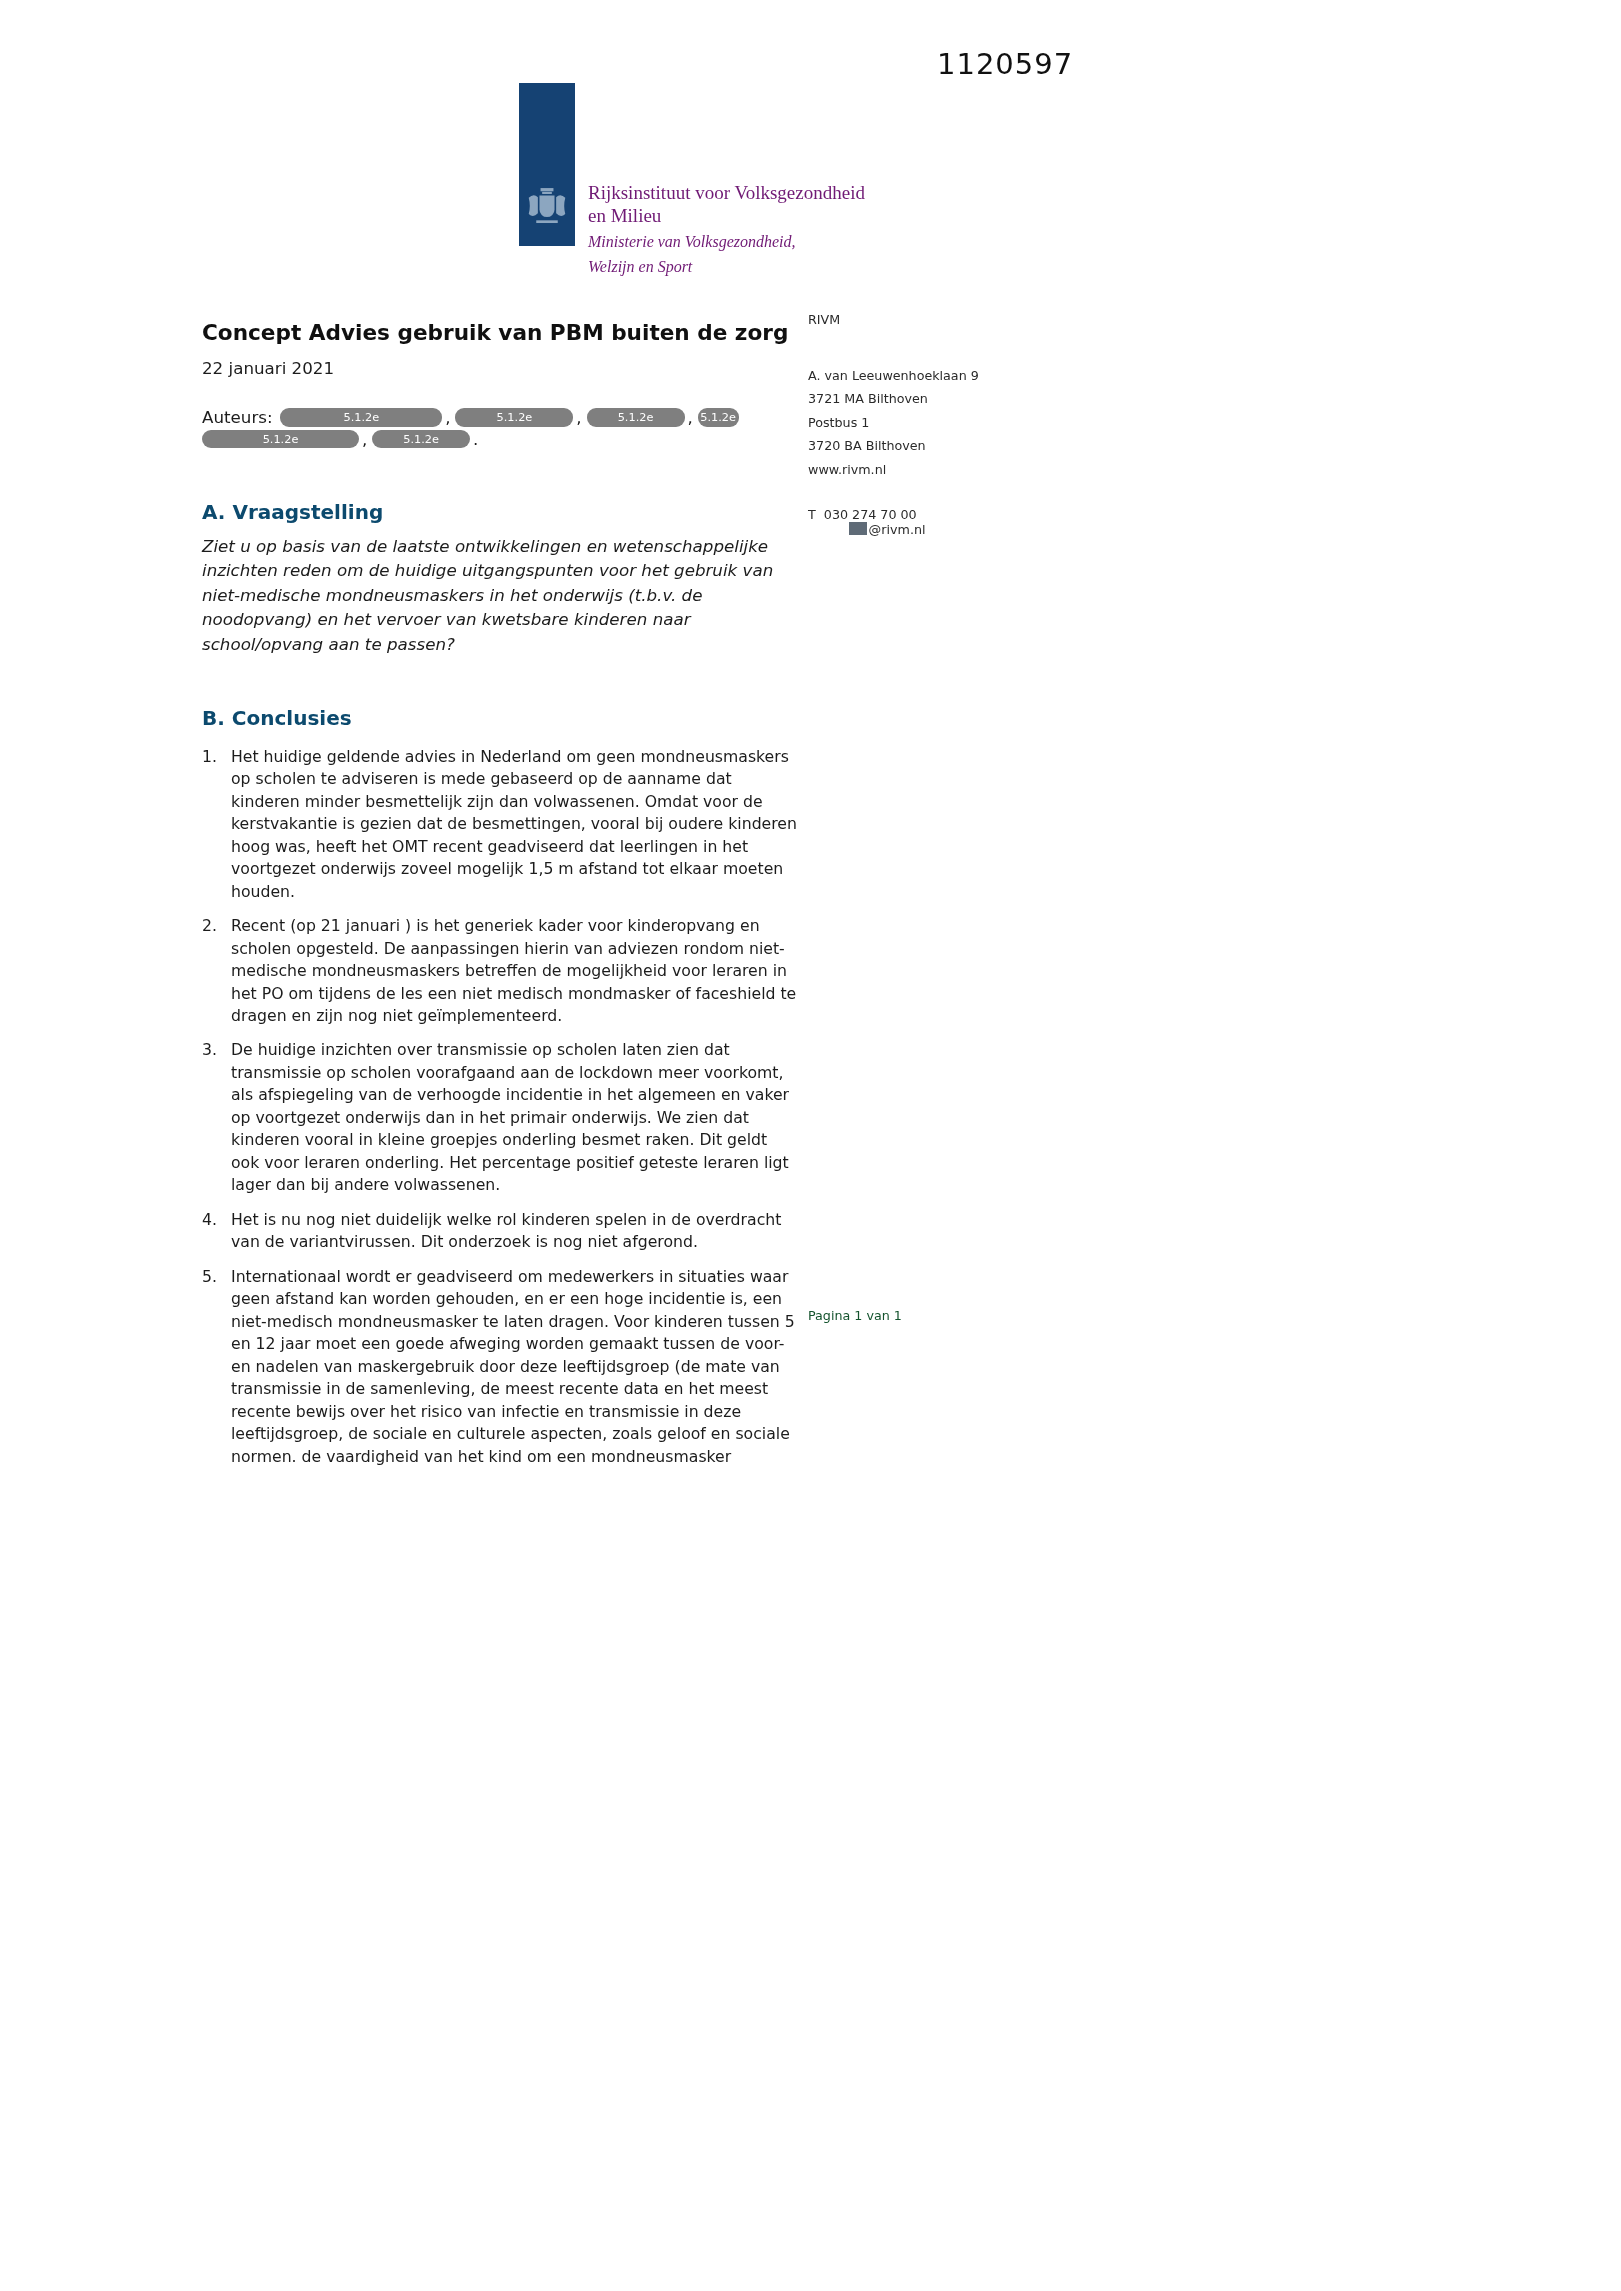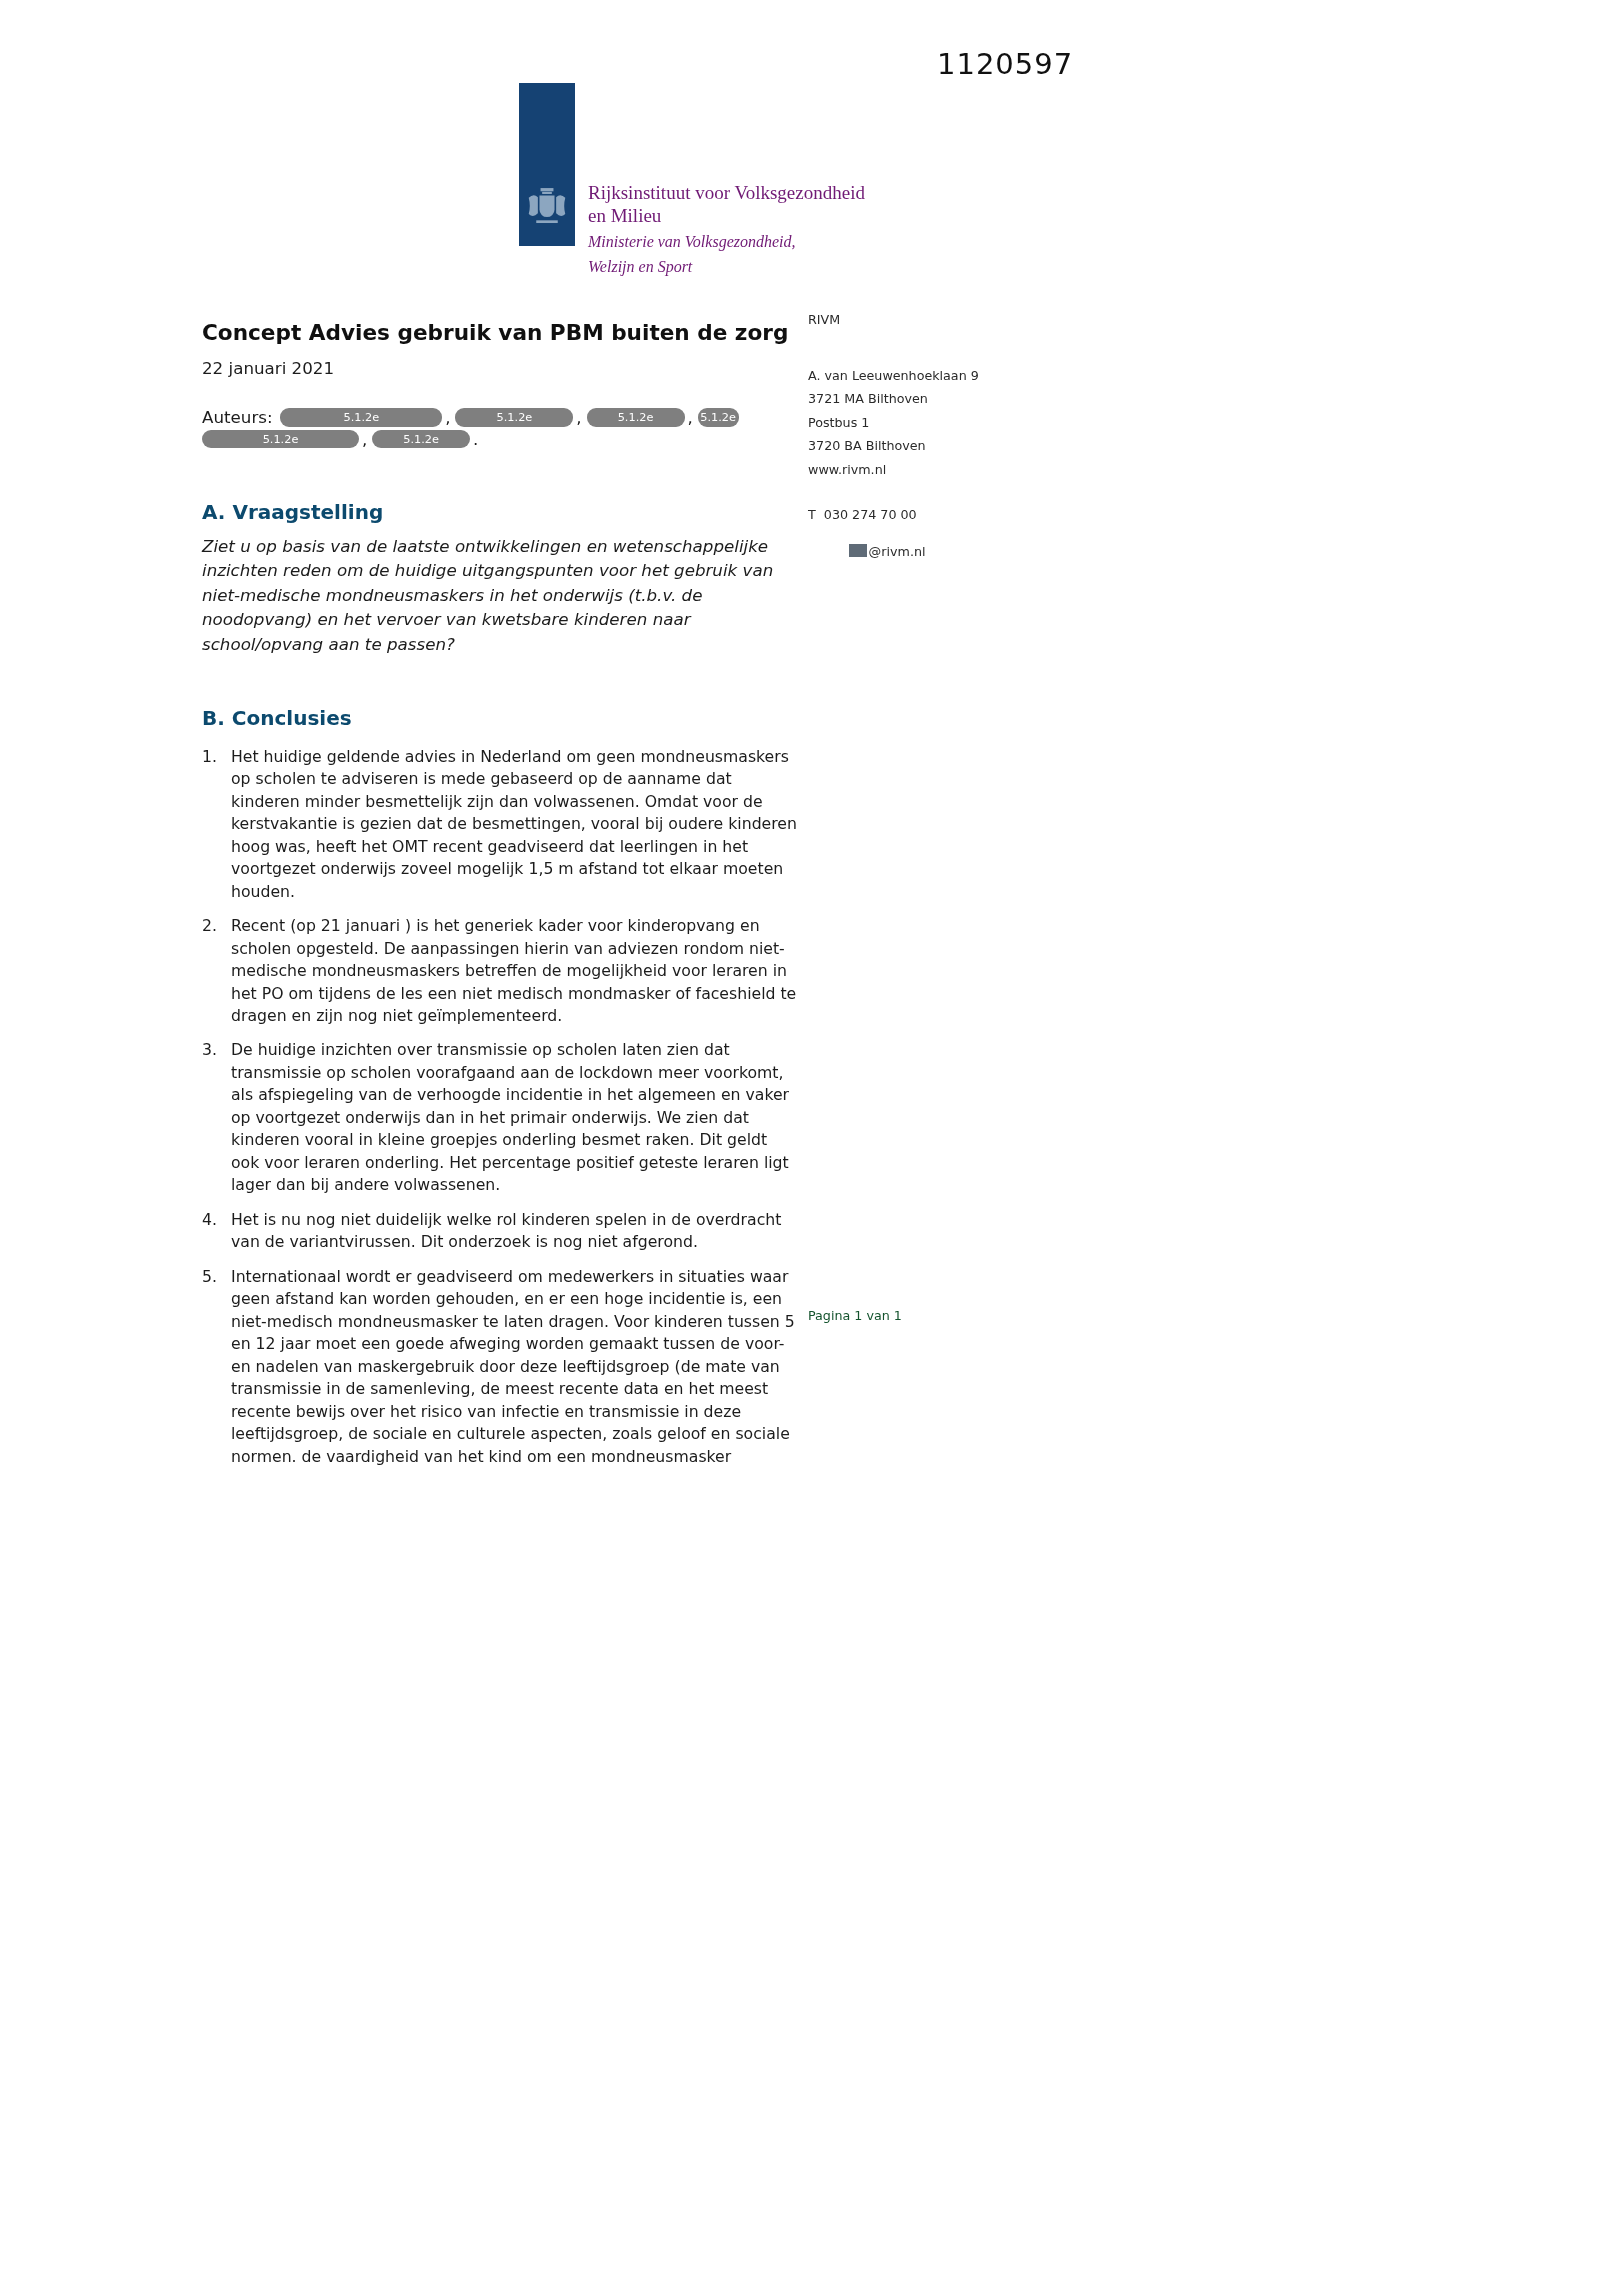--- a/index.html
+++ b/index.html
@@ -104,21 +104,21 @@
     left: 808px;
     top: 312px;
     width: 225px;
     font-size: 12.7px;
     color: #2a2a2a;
   }
   .side .org { height: 15.7px; }
   .side .addr { margin-top: 40px; }
   .side .addr div { height: 23.5px; }
   .side .phone { margin-top: 21.6px; white-space: pre; }
-  .side .email { margin-top: 22px; display: flex; align-items: flex-start; padding-left: 41px; }
+  .side .email { margin-top: 0; display: flex; align-items: flex-start; padding-left: 41px; }
   .redact-sm {
     display: inline-block;
     width: 17.6px;
     height: 13.7px;
     background: #5f6b77;
     margin-right: 2px;
   }
 
   .footer {
     position: absolute;

